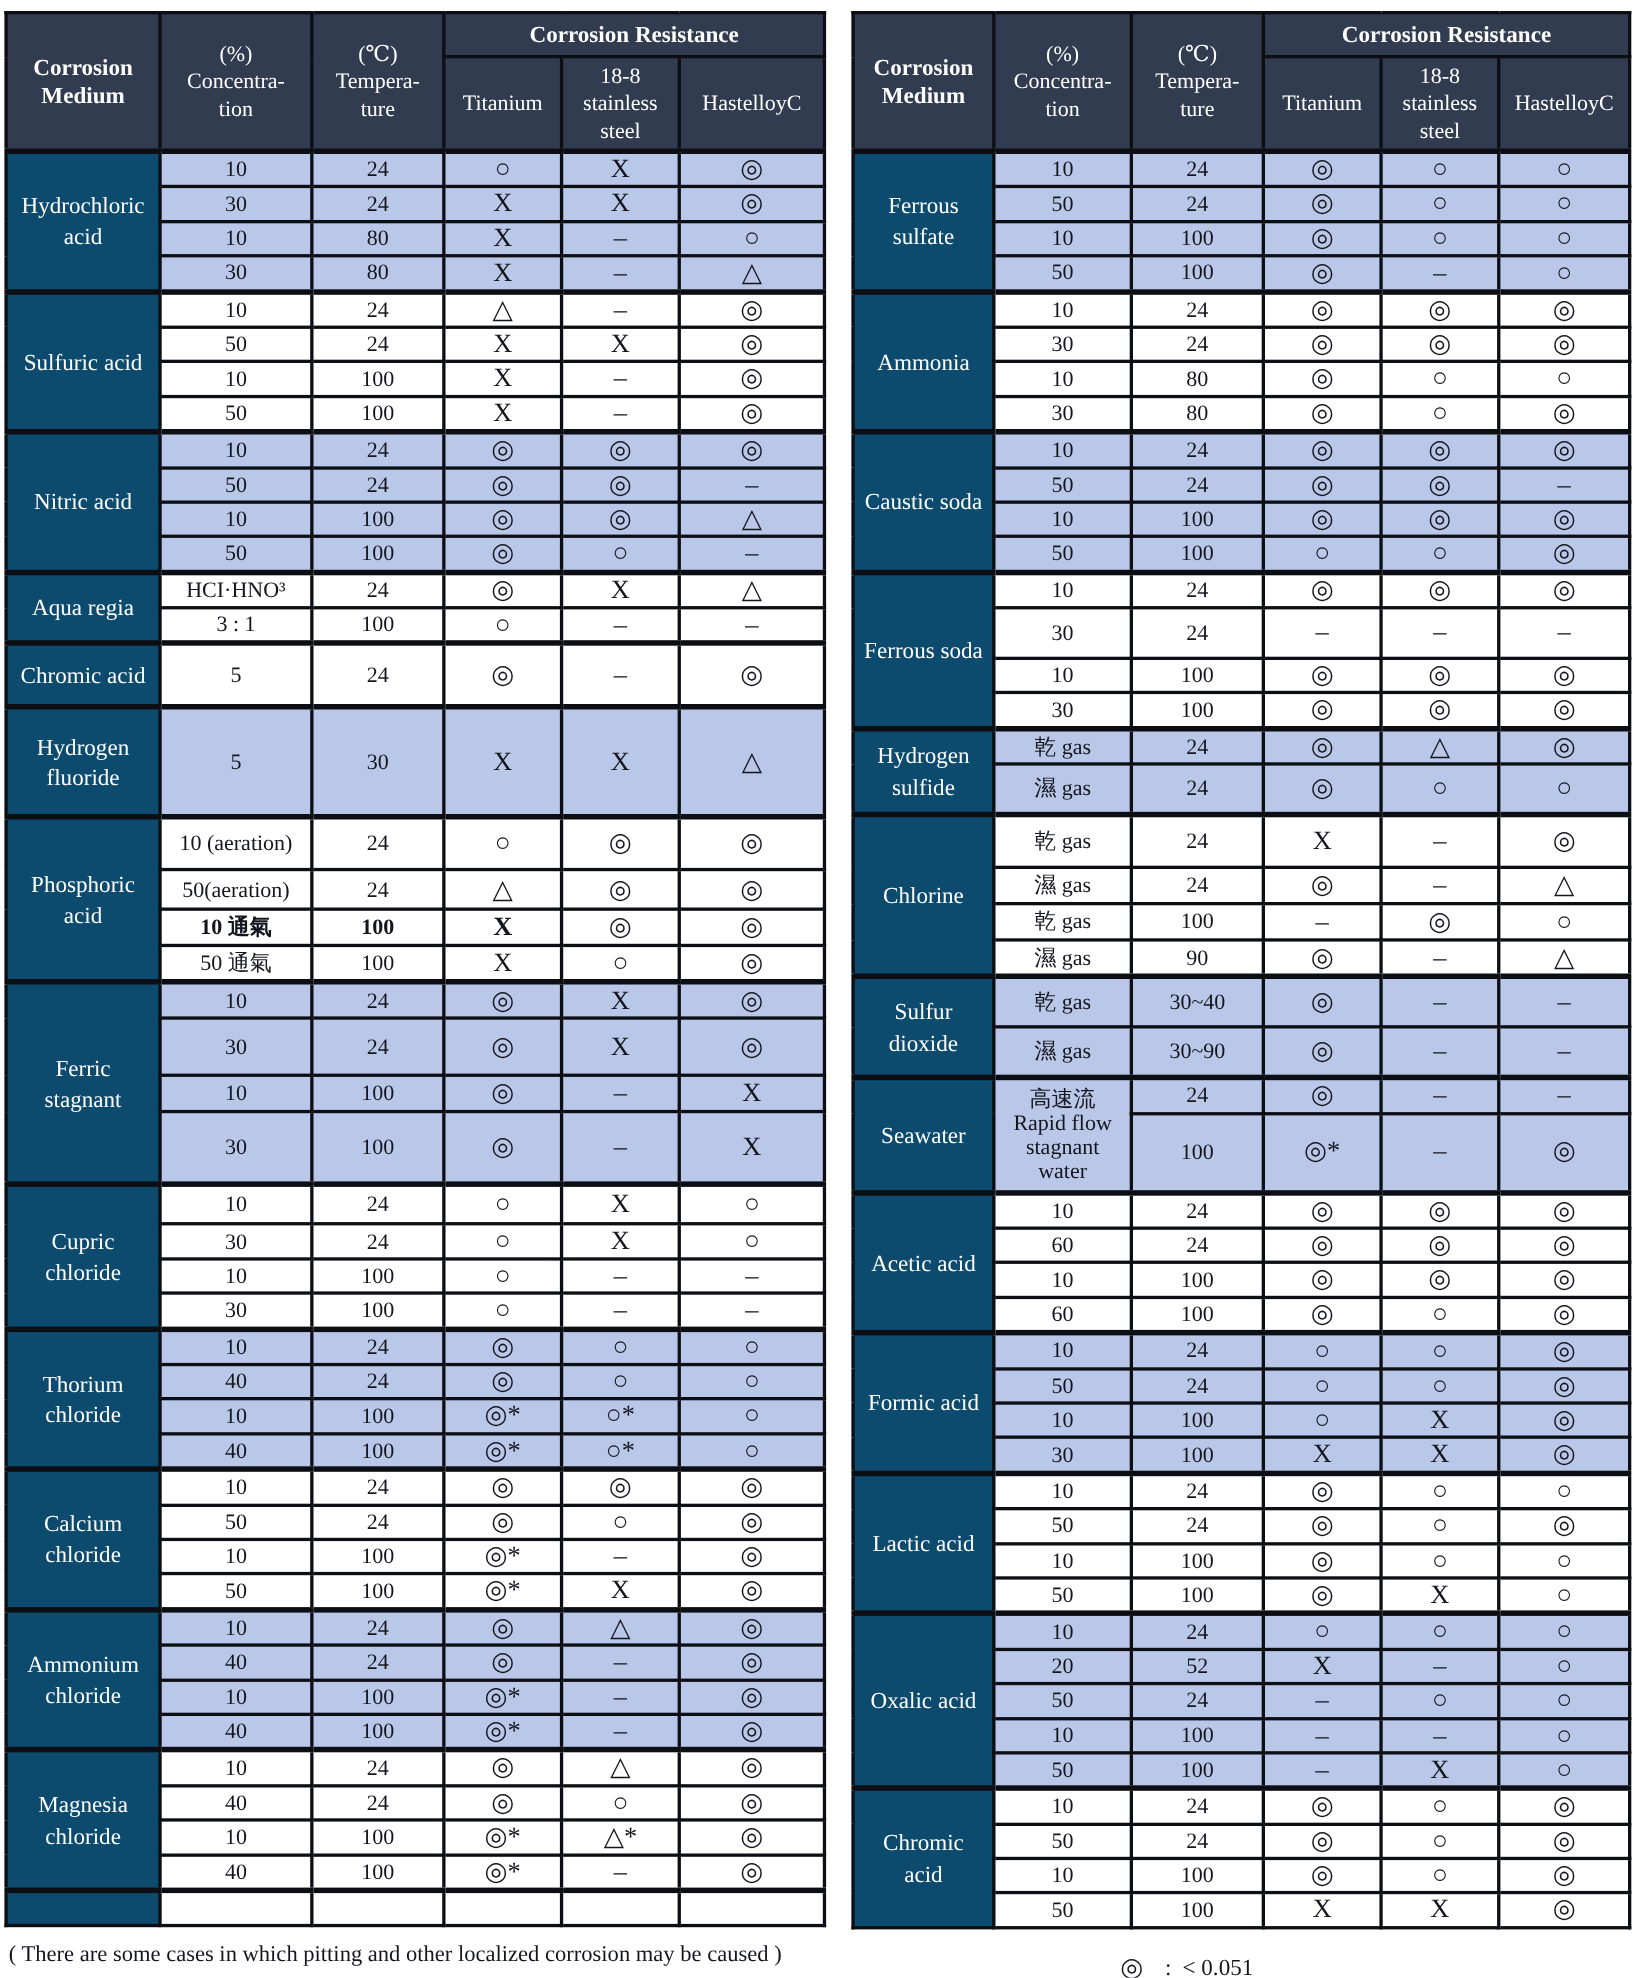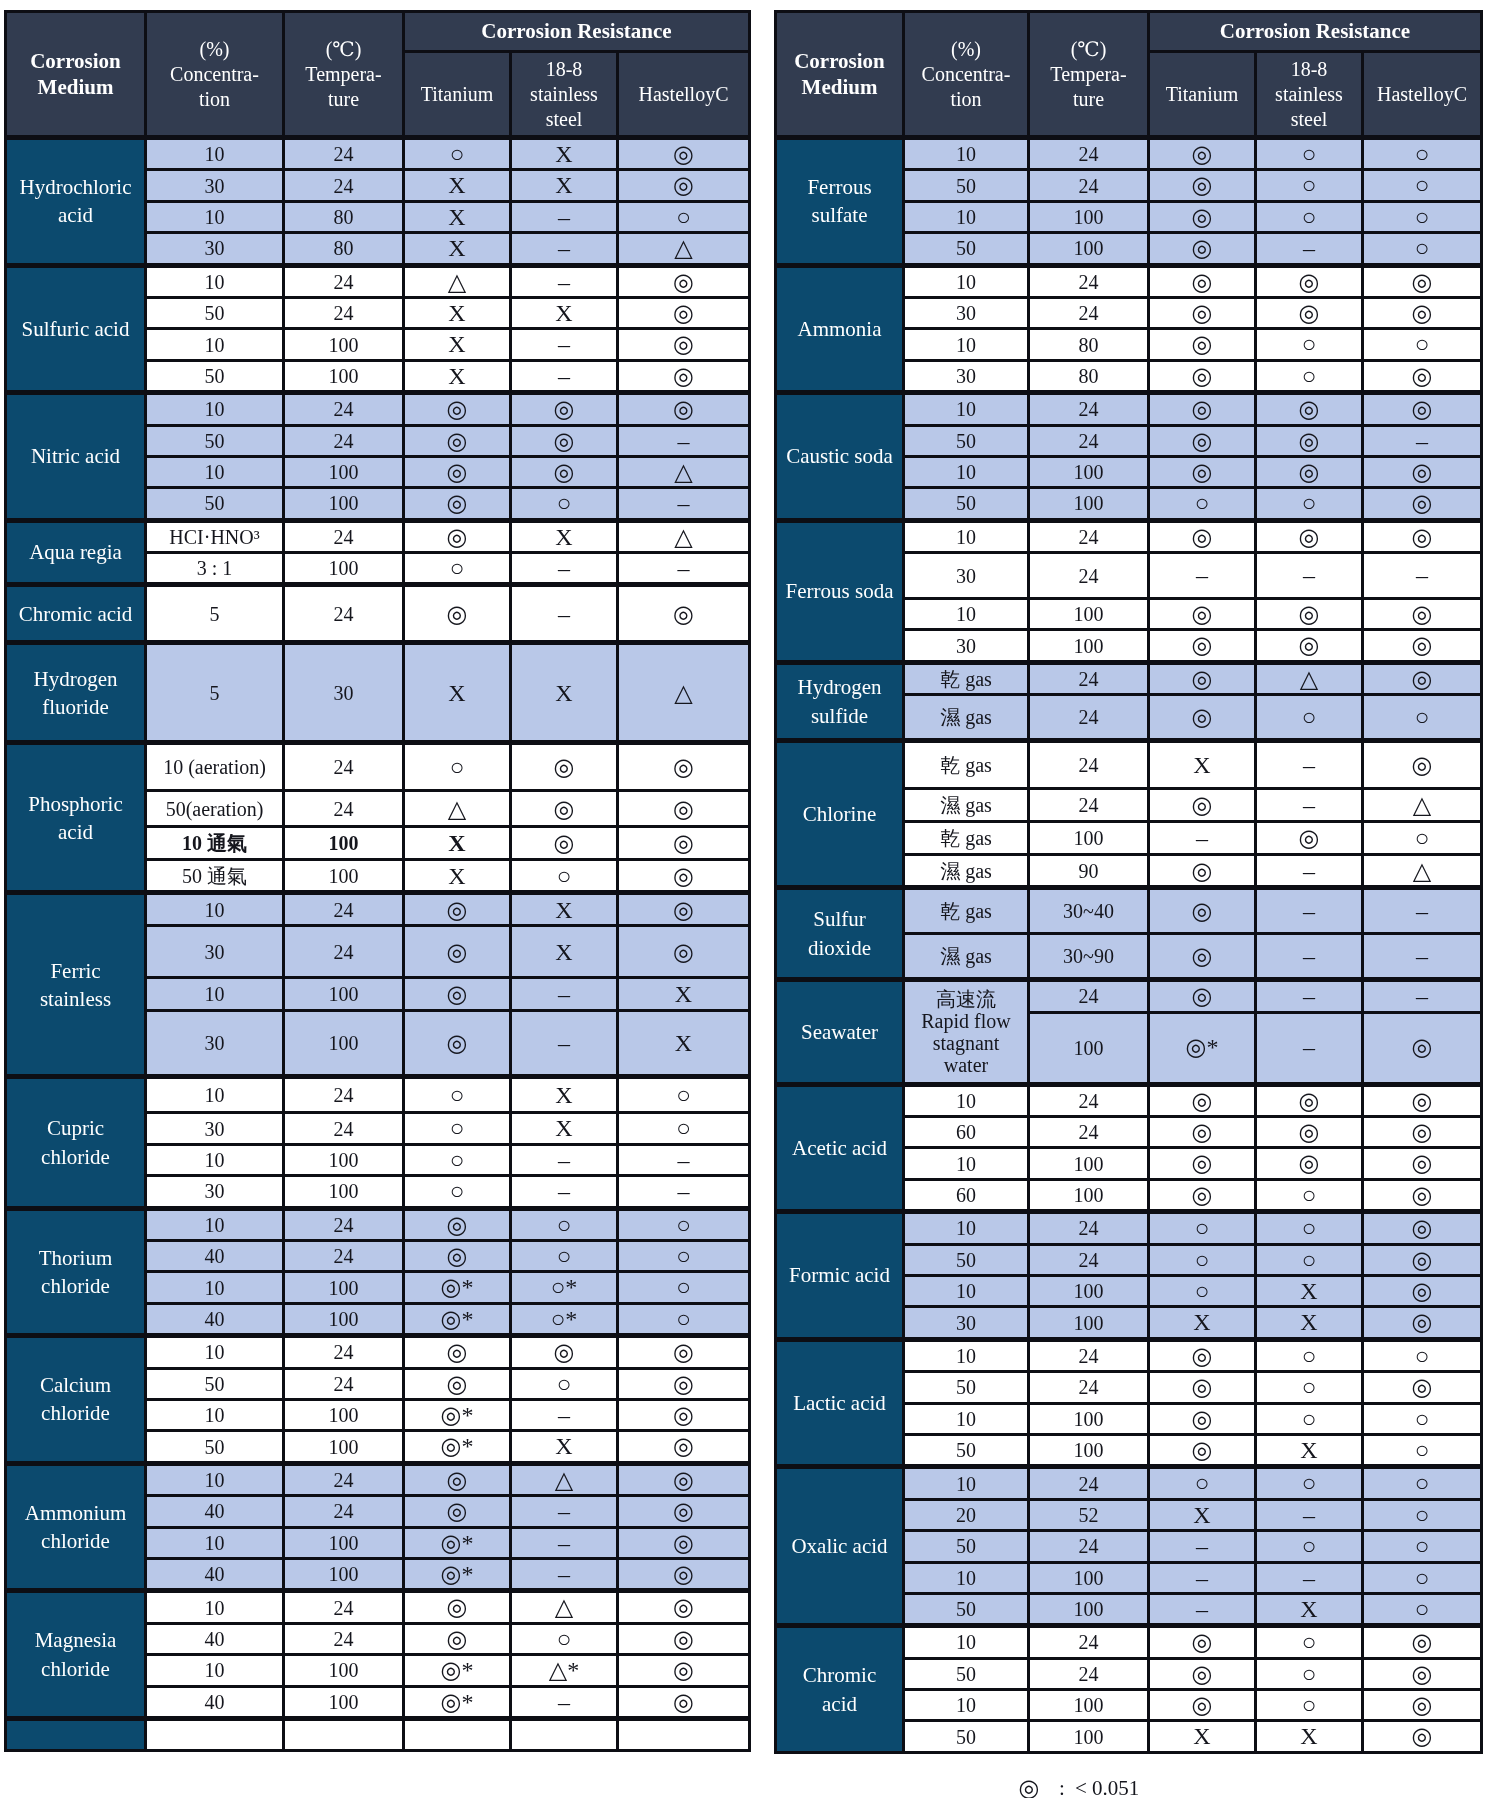--- a/index.html
+++ b/index.html
@@ -217,21 +217,21 @@
           </tr>
           <tr style="height: 33px;">
             <td class="data">50  通氣</td>
             <td class="data">100</td>
             <td class="data sym">X</td>
             <td class="data sym">○</td>
             <td class="data sym">◎</td>
           </tr>
           <tr class="shaded group-start" style="height: 33px;">
             <td class="medium" rowspan="4">Ferric
-stainless</td>
+stagnant</td>
             <td class="data">10</td>
             <td class="data">24</td>
             <td class="data sym">◎</td>
             <td class="data sym">X</td>
             <td class="data sym">◎</td>
           </tr>
           <tr class="shaded" style="height: 52px;">
             <td class="data">30</td>
             <td class="data">24</td>
             <td class="data sym">◎</td>
@@ -405,20 +405,21 @@
           <tr class="group-start" style="height: 32px;">
             <td class="medium" rowspan="1"></td>
             <td class="data"></td>
             <td class="data"></td>
             <td class="data sym"></td>
             <td class="data sym"></td>
             <td class="data sym"></td>
           </tr>
         </tbody>
       </table>
+    <div class="footer-note">( There are some cases in which pitting and other localized corrosion may be caused )</div>
   </div>
   <div class="panel">
     <table id="table-right">
         <colgroup>
           <col style="width: 128px;">
           <col style="width: 125px;">
           <col style="width: 120px;">
           <col style="width: 107px;">
           <col style="width: 107px;">
           <col style="width: 119px;">

